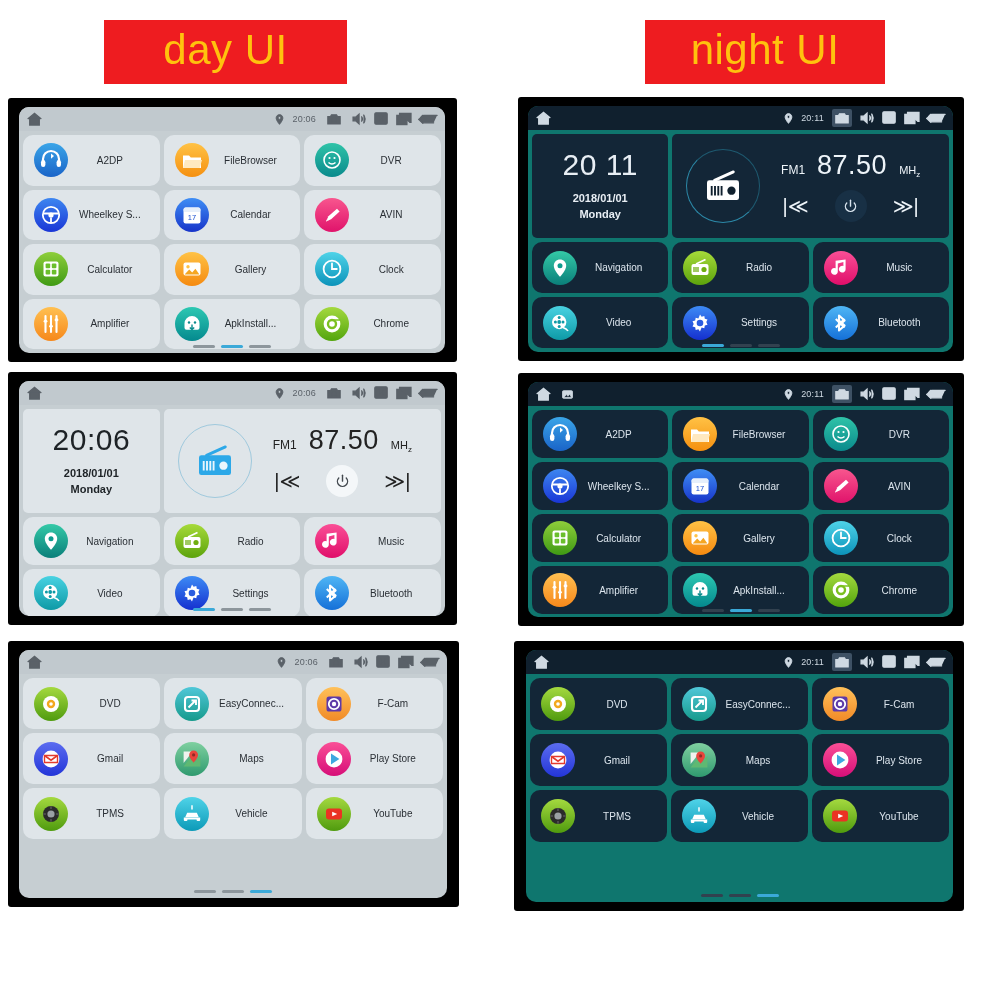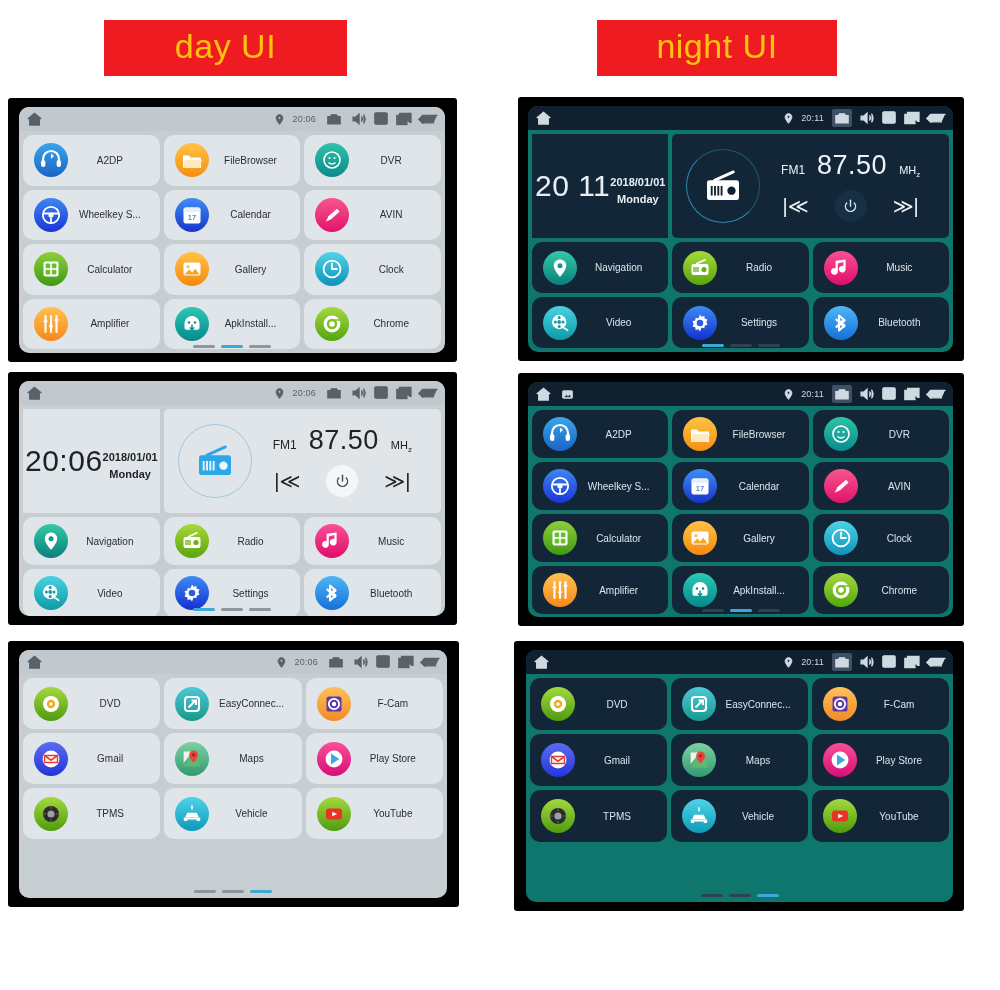--- a/index.html
+++ b/index.html
@@ -9,28 +9,28 @@
     font-family: "Liberation Sans", sans-serif;
     position: relative;
     overflow: hidden;
   }
 
   
   .banner {
     position: absolute;
     background: #ee1c20;
     color: #ffc20e;
-    font-size: 34px;
+    font-size: 42px;
     line-height: 1;
     text-align: center;
     padding: 9px 0 13px;
     letter-spacing: 0.5px;
   }
   #banner-day   { left: 104px; top: 20px; width: 243px; }
-  #banner-night { left: 597px; top: 20px; width: 240px; }
+  #banner-night { left: 645px; top: 20px; width: 240px; }
 
   
   .device {
     position: absolute;
     background: #000000;
     border-radius: 3px;
     padding: 0;
   }
   .screen {
     position: absolute;
@@ -86,21 +86,21 @@
   .tile.night .lbl { color: #dbe4ec; }
 
   
   .homegrid {
     display: grid;
     grid-template-columns: repeat(3, 1fr);
     grid-template-rows: 104px 1fr 1fr;
     gap: 4px;
     padding: 4px;
   }
-  .w-clock { grid-column: 1 / 2; border-radius: 0; display:flex; flex-direction:row;
+  .w-clock { grid-column: 1 / 2; border-radius: 5px; display:flex; flex-direction:column;
              align-items:center; justify-content:center; }
   .w-radio { grid-column: 2 / 4; border-radius: 5px; display:flex; align-items:center; padding: 0 14px; }
   .w-clock.day,.w-radio.day     { background: #dfe5e9; }
   .w-clock.night,.w-radio.night { background: #132637; }
   .clk-time { font-size: 30px; letter-spacing: 0.5px; line-height: 1.05; }
   .clk-date { font-size: 11px; margin-top: 9px; line-height: 1.5; text-align:center;font-weight:bold; }
   .w-clock.day .clk-time, .w-clock.day .clk-date     { color: #1d2226; }
   .w-clock.night .clk-time, .w-clock.night .clk-date { color: #e8eef4; }
 
   .radio-dial { width: 74px; height: 74px; border-radius: 50%; flex:0 0 74px;

